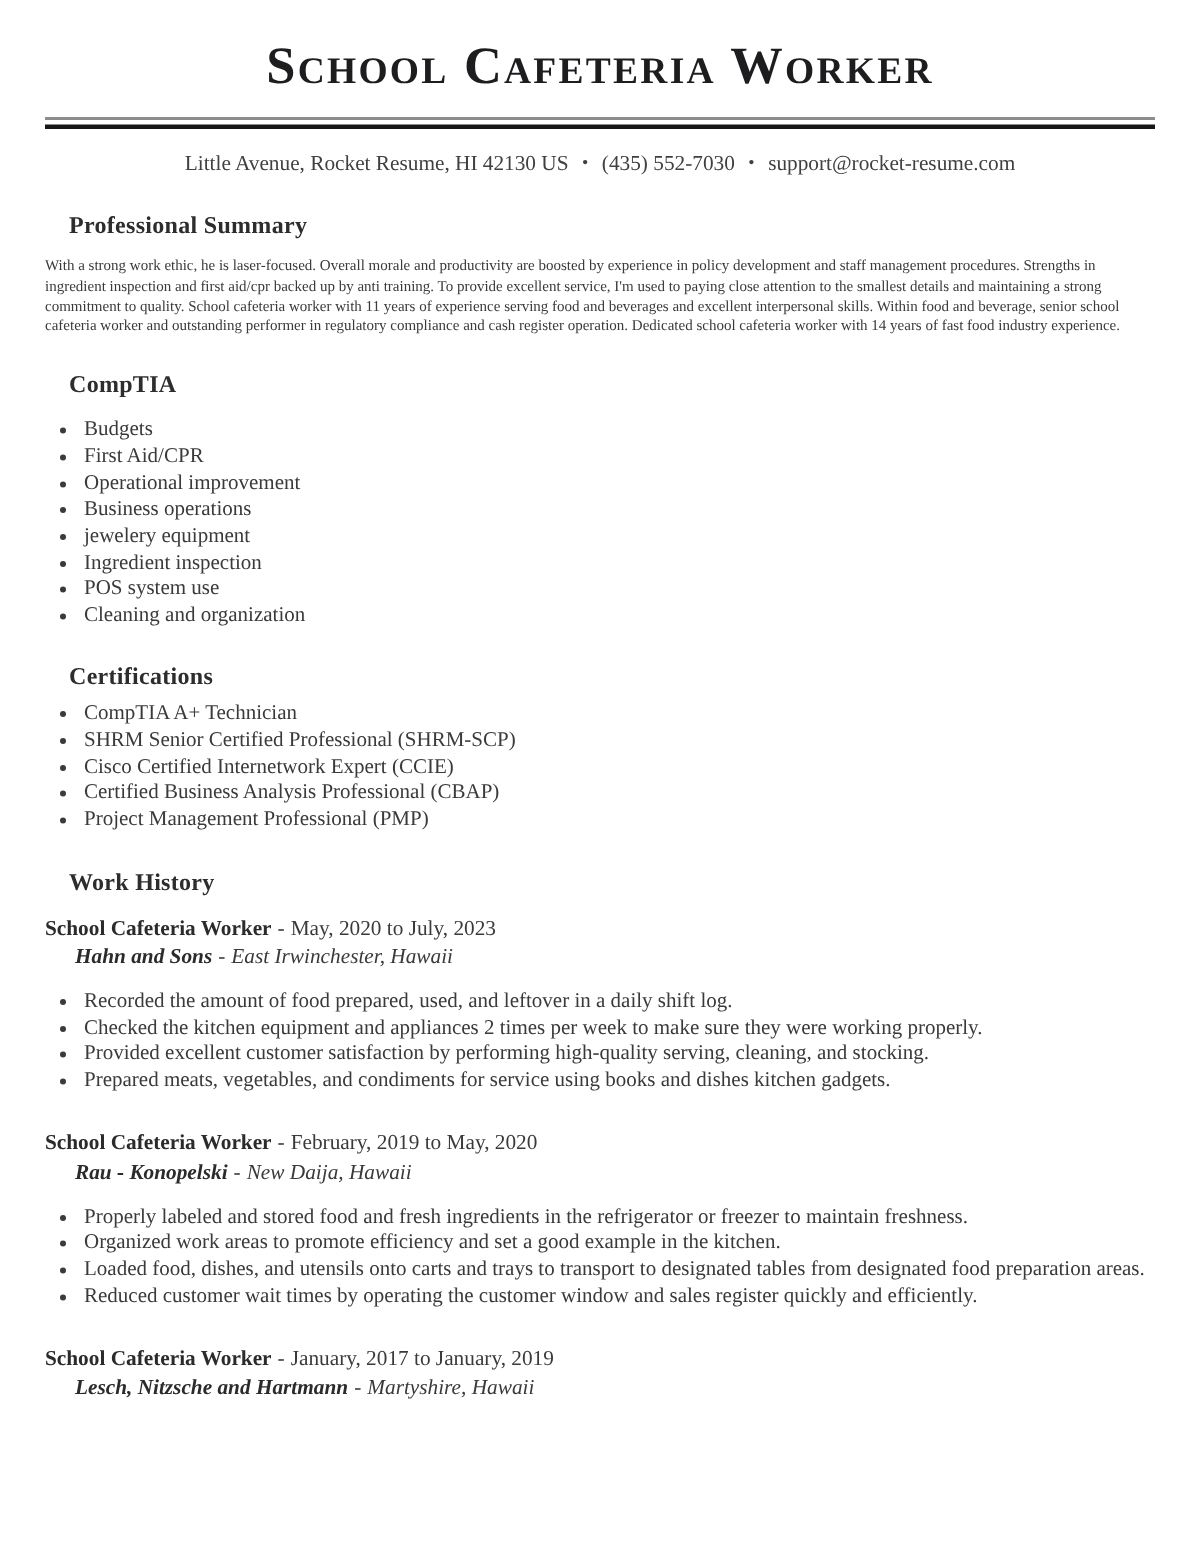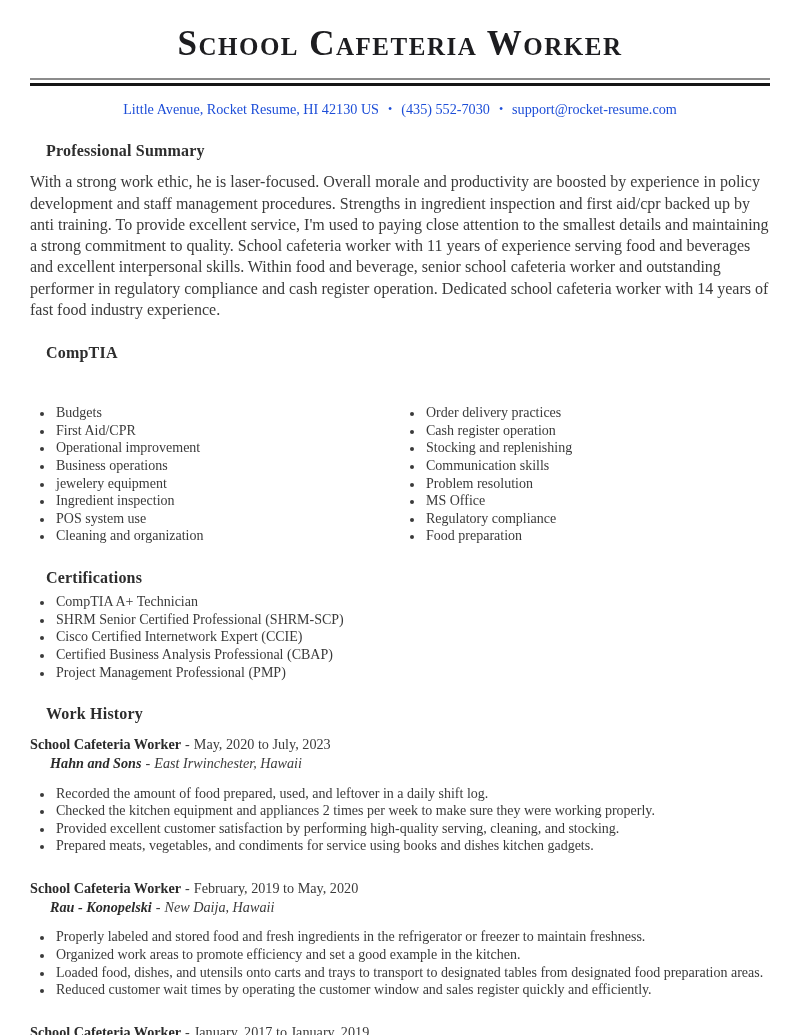--- a/index.html
+++ b/index.html
@@ -22,53 +22,53 @@
     letter-spacing: 1.5px;
     color: #1d1d20;
   }
   .rules { margin-top: 14px; }
   .rule-thin  { height: 0; border-top: 2px solid #8c8c8c; }
   .rule-thick { height: 0; border-top: 3px solid #161616; margin-top: 3px; }
   .contact {
     margin-top: 15px;
     text-align: center;
     font-size: 14.2px;
-    color: #1d4ed8;
+    color: #404040;
   }
   .contact .sep { margin: 0 9px; font-size: 12px; position: relative; top: -1px; }
 
   
   h2.section-heading {
     margin: 24px 0 0 16px;
     font-size: 16px;
     font-weight: 700;
     letter-spacing: 0.2px;
     color: #2d2d2d;
   }
 
   
   .summary-text {
     margin: 11px 0 0 0;
-    font-size: 16px;
+    font-size: 10px;
     line-height: 1.33;
     color: #3a3a3a;
   }
 
   
   ul { margin: 0; padding: 0 0 0 24px; list-style: disc; }
   li {
     font-size: 14px;
     line-height: 1.26;
     color: #3a3a3a;
     padding-left: 2px;
   }
   li::marker { font-size: 12px; }
 
   .skills-columns { display: flex; margin-top: 12px; }
-  .skills-columns ul { width: 50%; box-sizing: border-box; margin-top: 30px; }
+  .skills-columns ul { width: 50%; box-sizing: border-box; }
 
   .cert-list { margin-top: 6px; }
 
   
   .job { margin-top: 24px; }
   .job.first { margin-top: 12px; }
   .job-line {
     margin: 0;
     font-size: 14.2px;
     line-height: 1.35;
@@ -102,30 +102,20 @@
   <div class="skills-columns">
     <ul>
         <li>Budgets</li>
         <li>First Aid/CPR</li>
         <li>Operational improvement</li>
         <li>Business operations</li>
         <li>jewelery equipment</li>
         <li>Ingredient inspection</li>
         <li>POS system use</li>
         <li>Cleaning and organization</li>
-      </ul>
-    <ul>
-        <li>Order delivery practices</li>
-        <li>Cash register operation</li>
-        <li>Stocking and replenishing</li>
-        <li>Communication skills</li>
-        <li>Problem resolution</li>
-        <li>MS Office</li>
-        <li>Regulatory compliance</li>
-        <li>Food preparation</li>
       </ul>
   </div>
 
   <h2 class="section-heading">Certifications</h2>
   <ul class="cert-list">
       <li>CompTIA A+ Technician</li>
       <li>SHRM Senior Certified Professional (SHRM-SCP)</li>
       <li>Cisco Certified Internetwork Expert (CCIE)</li>
       <li>Certified Business Analysis Professional (CBAP)</li>
       <li>Project Management Professional (PMP)</li>

